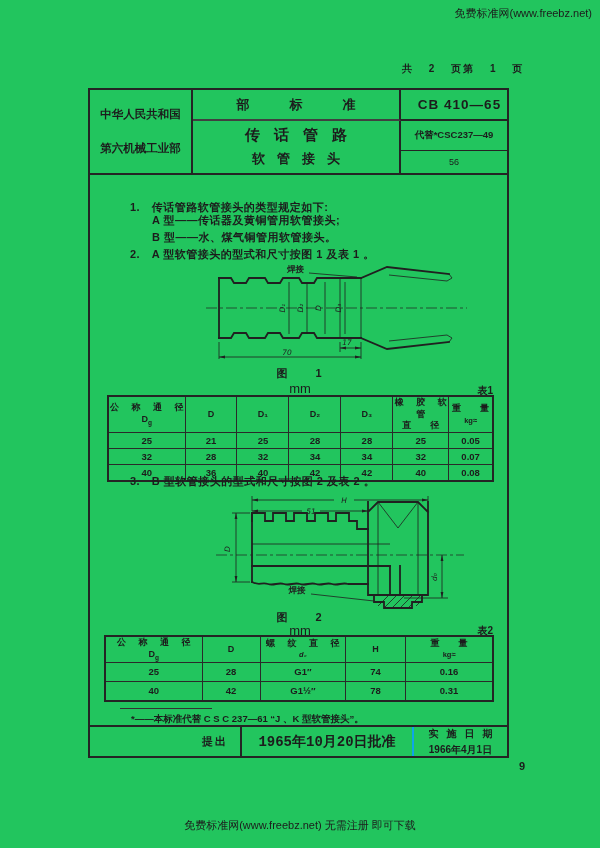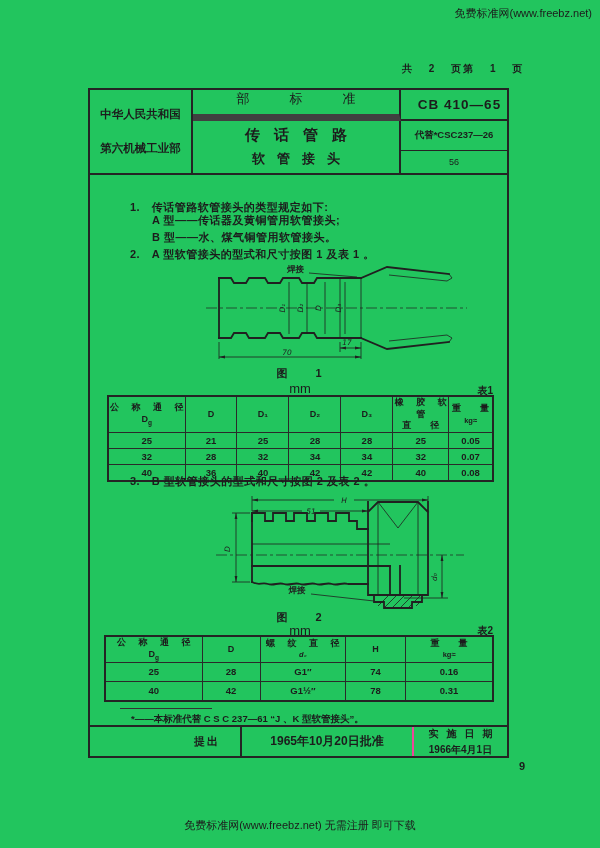--- a/index.html
+++ b/index.html
@@ -9,22 +9,22 @@
   .wm-top{top:6px;right:8px;font-size:11px;color:#1c1c1c;}
   .pg-info{top:62px;left:402px;font-size:10px;font-weight:700;word-spacing:10px;letter-spacing:2px;white-space:nowrap;}
   .frame{left:88px;top:88px;width:421px;height:670px;border:2px solid #242424;box-sizing:border-box;}
   
   .hdr{position:absolute;top:0;left:0;width:100%;height:85px;display:grid;
        grid-template-columns:103px 1fr 106px;grid-template-rows:31px 30px 1fr;
        box-sizing:border-box;border-bottom:2px solid #242424;}
   .hdr>div{box-sizing:border-box;}
   .c-issuer{grid-area:1/1/4/2;border-right:2px solid #242424;display:flex;flex-direction:column;
             justify-content:space-around;align-items:center;font-size:11.5px;font-weight:700;padding:8px 0;}
-  .c-type{grid-area:1/2/2/3;border-right:2px solid #242424;border-bottom:7px solid #404040;
-          display:flex;justify-content:center;font-size:13px;font-weight:400;}
+  .c-type{grid-area:1/2/2/3;border-right:2px solid #242424;border-bottom:2px solid #404040;
+          display:flex;align-items:center;justify-content:center;font-size:13px;font-weight:700;}
   .c-type span{letter-spacing:40px;margin-right:-40px;}
   .c-title{grid-area:2/2/4/3;border-right:2px solid #242424;display:flex;flex-direction:column;
            justify-content:center;align-items:center;gap:5px;}
   .t1{font-size:15px;font-weight:700;letter-spacing:14px;margin-right:-14px;}
   .t2{font-size:13px;font-weight:700;letter-spacing:12px;margin-right:-12px;}
   .c-code{grid-area:1/3/2/4;border-bottom:2px solid #242424;display:flex;align-items:center;justify-content:center;
           font-size:13.5px;font-weight:700;letter-spacing:1px;padding-left:11px;}
   .c-repl{grid-area:2/3/3/4;border-bottom:1.5px solid #242424;display:flex;align-items:center;justify-content:center;
           font-size:9.5px;font-weight:700;}
   .c-reg{grid-area:3/3/4/4;display:flex;align-items:center;justify-content:center;font-size:9px;}
@@ -46,23 +46,23 @@
   .small{font-size:7.5px;font-weight:700;}
   sub.sb{font-size:6.5px;}
   .ital{font-style:italic;}
   
   .fn-rule{position:absolute;left:30px;top:618px;width:92px;border-top:1.5px solid #333;}
   .fn{position:absolute;left:41px;top:623px;font-size:9.5px;font-weight:700;white-space:nowrap;}
   .approval{position:absolute;left:0;right:0;bottom:0;height:31px;border-top:2px solid #242424;
             display:grid;grid-template-columns:152px 172px 1fr;box-sizing:border-box;}
   .approval>div{box-sizing:border-box;}
   .a1{border-right:2px solid #242424;display:flex;align-items:center;justify-content:flex-end;
-      padding-right:20px;font-size:11px;font-weight:700;letter-spacing:2px;}
-  .a2{border-right:2px solid #ec4899;display:flex;align-items:center;justify-content:center;
-      font-size:12px;font-weight:700;}
+      padding-right:12px;font-size:11px;font-weight:700;letter-spacing:2px;}
+  .a2{border-right:2px solid #0ea5e9;display:flex;align-items:center;justify-content:center;
+      font-size:14px;font-weight:700;font-family:Liberation Mono, monospace;}
   .a3{display:flex;flex-direction:column;align-items:center;justify-content:space-between;
       font-size:10px;font-weight:700;line-height:1.3;}
   .a3 .l1{letter-spacing:8px;margin-right:-8px;}
   .pnum{position:absolute;left:519px;top:760px;font-size:11px;font-weight:700;}
   .wm-bottom{position:absolute;left:0;right:0;top:818px;text-align:center;font-size:11px;}
   
   svg.fig{position:absolute;overflow:visible;}
   .ln{stroke:#202020;stroke-width:1.8;fill:none;stroke-linejoin:miter;stroke-linecap:square;}
   .tn{stroke:#202020;stroke-width:0.8;fill:none;}
   .cl{stroke:#202020;stroke-width:0.7;fill:none;stroke-dasharray:11 3 3 3;}
@@ -86,21 +86,21 @@
         <span>第六机械工业部</span>
       </div>
       <div class="c-type">
         <span>部标准</span>
       </div>
       <div class="c-title">
         <span class="t1">传话管路</span>
         <span class="t2">软管接头</span>
       </div>
       <div class="c-code">CB 410—65</div>
-      <div class="c-repl">代替*CSC237—26</div>
+      <div class="c-repl">代替*CSC237—49</div>
       <div class="c-reg">56</div>
     </div>
 
     <div class="clause" style="top:110px;left:40px;">1.　传话管路软管接头的类型规定如下:</div>
     <div class="clause" style="top:140px;left:62px;">B 型——水、煤气铜管用软管接头。</div>
     <div class="clause" style="top:123px;left:62px;">A 型——传话器及黄铜管用软管接头;</div>
     <div class="clause" style="top:157px;left:40px;">2.　A 型软管接头的型式和尺寸按图 1 及表 1 。</div>
 
     <svg class="fig" style="left:113px;top:172px;" width="270" height="100" viewBox="0 0 270 100">
       <line class="cl" x1="3" y1="46" x2="264" y2="46"></line>

